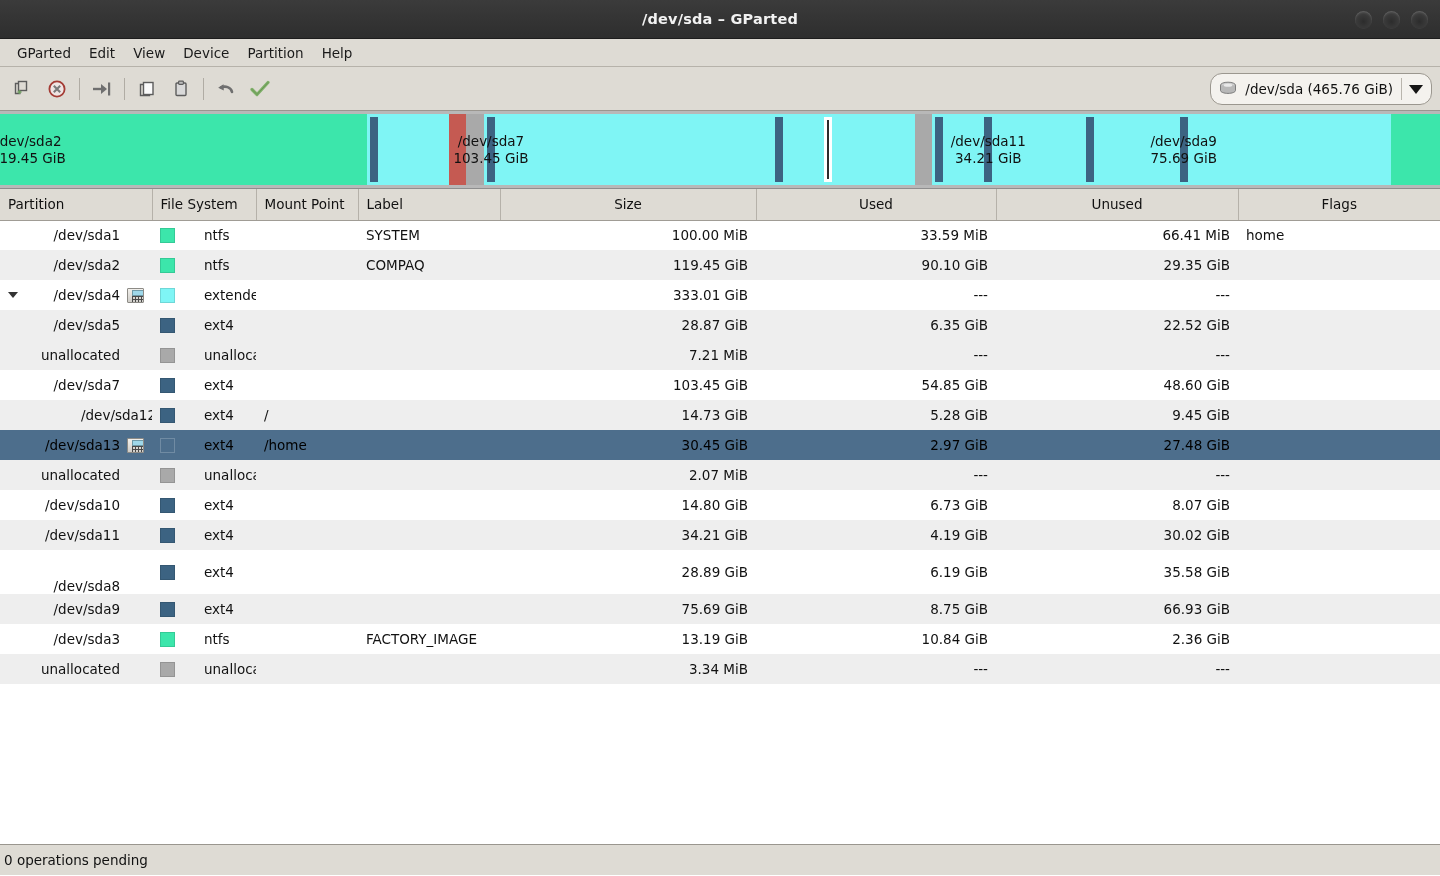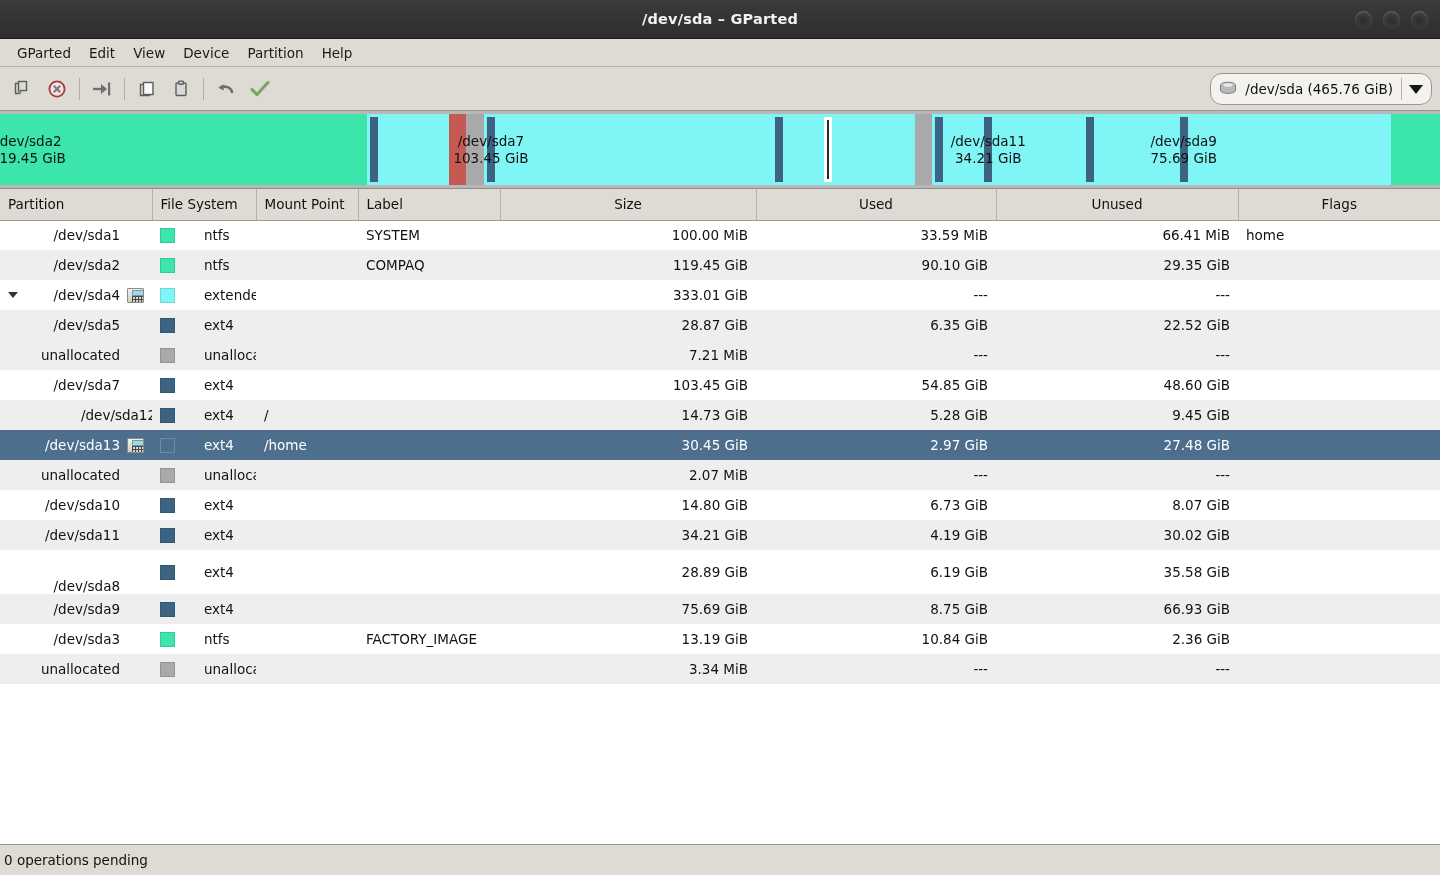--- a/index.html
+++ b/index.html
@@ -133,21 +133,21 @@
   thead th.ctr { text-align: center; }
   thead th:last-child { border-right: none; }
   tbody tr { height: 30px; }
   tbody tr.odd  { background: #ffffff; }
   tbody tr.even { background: #eeeeee; }
   tbody tr.selected { background: #4d6e8c; color: #ffffff; }
   tbody td {
     font-size: 13.5px; color: #111; padding: 0 8px;
     white-space: nowrap; overflow: hidden;
   }
-  tbody tr.selected td { color: #ffffff; }
+  tbody tr.selected td { color: #000000; }
   td.num { text-align: right; }
 
   .cell-part { display: flex; align-items: center; }
   .expander {
     width: 0; height: 0; flex: none;
     border-left: 5px solid transparent;
     border-right: 5px solid transparent;
     border-top: 6px solid #333;
     margin-right: 6px;
   }

